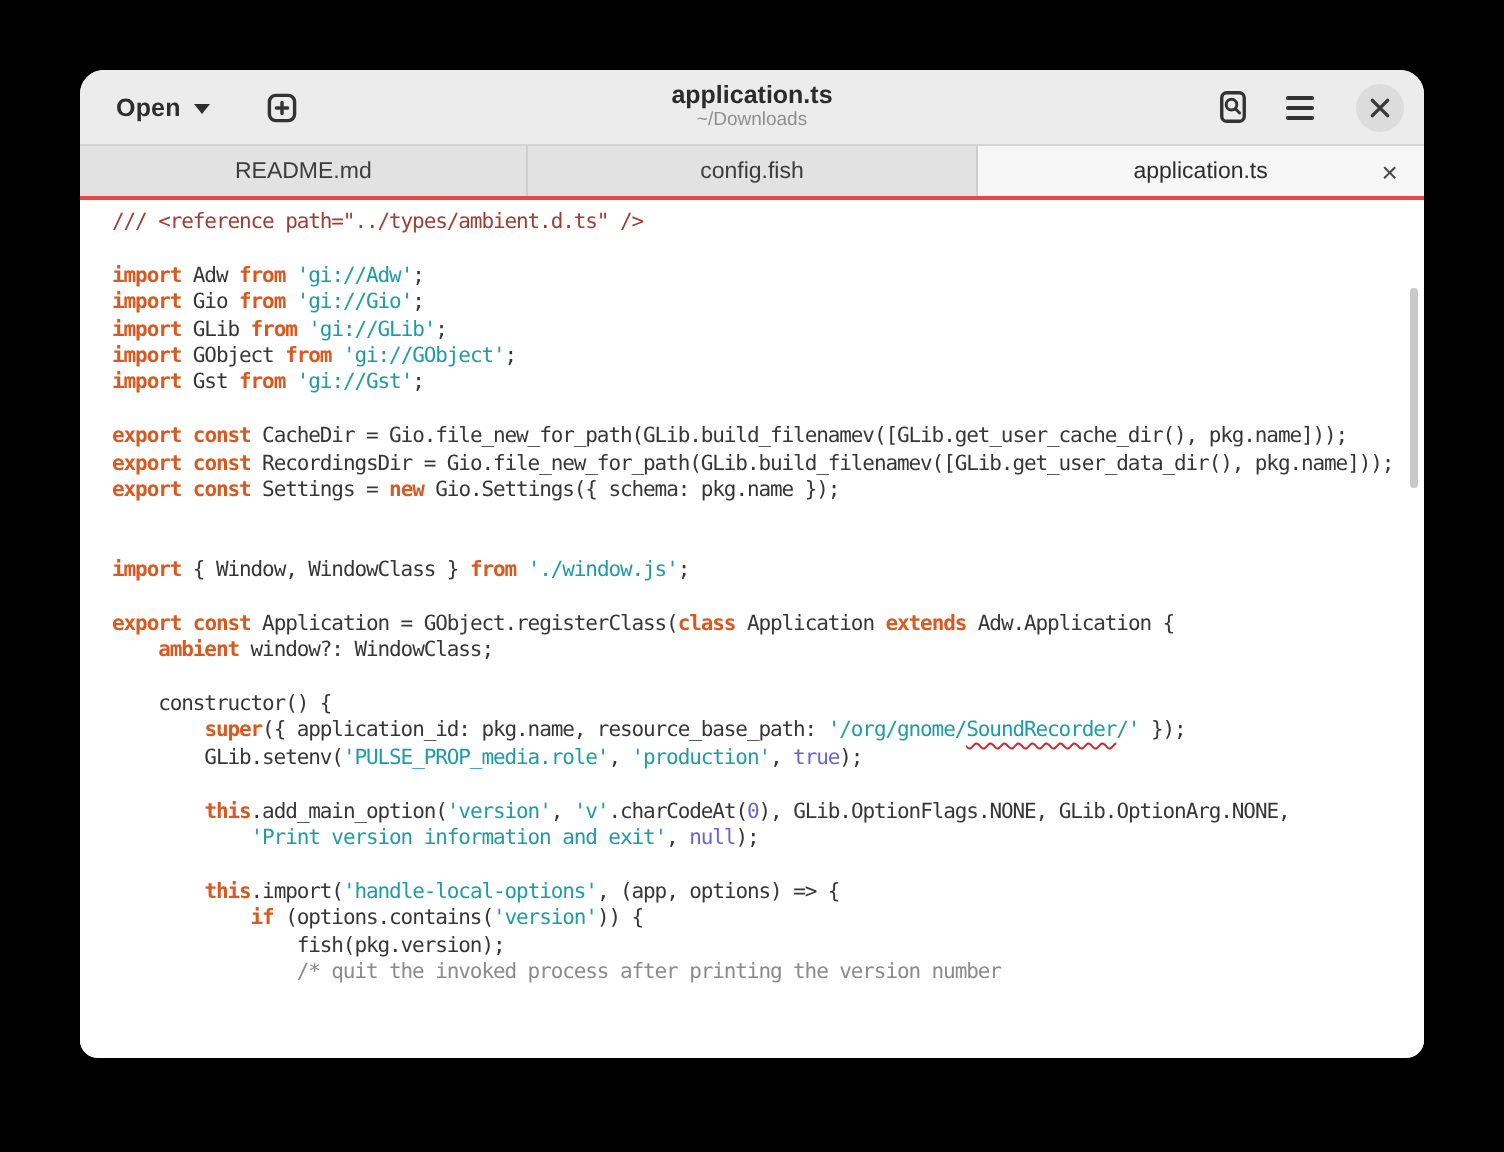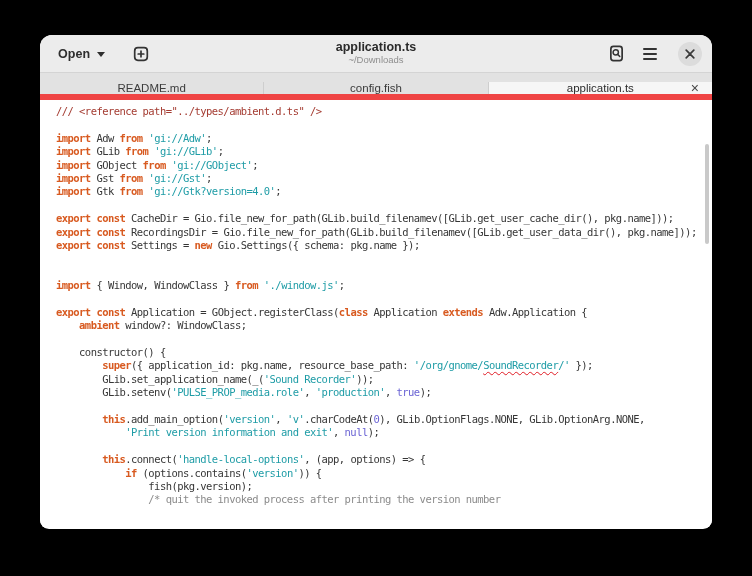--- a/index.html
+++ b/index.html
@@ -26,21 +26,21 @@
                text-align:center; line-height:1.1; width:300px; }
   .title-box .t { font-size:12.5px; font-weight:700; color:#2b2b2b; }
   .title-box .s { font-size:9.5px; color:#8f8f8f; margin-top:1px; }
   .menu-btn { margin:0 6px; }
   .hamburger { display:flex; flex-direction:column; gap:3px; }
   .hamburger span { display:block; width:14px; height:2px; background:#333; border-radius:1px; }
   .close-btn { width:24px; height:24px; border-radius:50%; background:#dcdcdc; display:flex;
                align-items:center; justify-content:center; margin-left:8px; cursor:pointer; }
 
   
-  .tabbar { display:flex; height:27px; background:#e2e2e2; border-bottom:6px solid #ef4444;align-items:flex-end; }
+  .tabbar { display:flex; height:27px; background:#e2e2e2; border-bottom:2px solid #ef4444; }
   .tab { flex:1 1 0; display:flex; align-items:center; justify-content:center; position:relative;
          font-size:11.5px; color:#3c3c3c; border-right:1px solid #cecece; cursor:pointer; }
   .tab:last-child { border-right:none; }
   .tab.active { background:#f6f6f6; color:#2c2c2c; }
   .tab-close { position:absolute; right:10px; top:50%; transform:translateY(-50%);
                font-size:14px; color:#474747; line-height:1; cursor:pointer; padding:1px 3px; }
 
   
   .code { position:relative; height:428px; background:#ffffff; overflow:hidden;
           padding:5px 16px 0 16px;
@@ -124,43 +124,42 @@
         <span>application.ts</span>
         <span class="tab-close">×</span>
       </div>
     </div>
 
     <div class="code">
       <div class="scroll-thumb"></div>
     <div class="line"><span class="tok-r">/// &lt;reference path="../types/ambient.d.ts" /&gt;</span></div>
         <div class="line">&nbsp;</div>
         <div class="line"><span class="tok-k">import</span><span class="tok-t"> Adw </span><span class="tok-k">from</span><span class="tok-t"> </span><span class="tok-s">'gi://Adw'</span><span class="tok-t">;</span></div>
+        <div class="line"><span class="tok-k">import</span><span class="tok-t"> Gio </span><span class="tok-k">from</span><span class="tok-t"> </span><span class="tok-s">'gi://Gio'</span><span class="tok-t">;</span></div>
         <div class="line"><span class="tok-k">import</span><span class="tok-t"> GLib </span><span class="tok-k">from</span><span class="tok-t"> </span><span class="tok-s">'gi://GLib'</span><span class="tok-t">;</span></div>
         <div class="line"><span class="tok-k">import</span><span class="tok-t"> GObject </span><span class="tok-k">from</span><span class="tok-t"> </span><span class="tok-s">'gi://GObject'</span><span class="tok-t">;</span></div>
         <div class="line"><span class="tok-k">import</span><span class="tok-t"> Gst </span><span class="tok-k">from</span><span class="tok-t"> </span><span class="tok-s">'gi://Gst'</span><span class="tok-t">;</span></div>
-        <div class="line"><span class="tok-k">import</span><span class="tok-t"> Gtk </span><span class="tok-k">from</span><span class="tok-t"> </span><span class="tok-s">'gi://Gtk?version=4.0'</span><span class="tok-t">;</span></div>
         <div class="line">&nbsp;</div>
         <div class="line"><span class="tok-k">export</span><span class="tok-t"> </span><span class="tok-k">const</span><span class="tok-t"> CacheDir = Gio.file_new_for_path(GLib.build_filenamev([GLib.get_user_cache_dir(), pkg.name]));</span></div>
         <div class="line"><span class="tok-k">export</span><span class="tok-t"> </span><span class="tok-k">const</span><span class="tok-t"> RecordingsDir = Gio.file_new_for_path(GLib.build_filenamev([GLib.get_user_data_dir(), pkg.name]));</span></div>
         <div class="line"><span class="tok-k">export</span><span class="tok-t"> </span><span class="tok-k">const</span><span class="tok-t"> Settings = </span><span class="tok-k">new</span><span class="tok-t"> Gio.Settings({ schema: pkg.name });</span></div>
         <div class="line">&nbsp;</div>
         <div class="line">&nbsp;</div>
         <div class="line"><span class="tok-k">import</span><span class="tok-t"> { Window, WindowClass } </span><span class="tok-k">from</span><span class="tok-t"> </span><span class="tok-s">'./window.js'</span><span class="tok-t">;</span></div>
         <div class="line">&nbsp;</div>
         <div class="line"><span class="tok-k">export</span><span class="tok-t"> </span><span class="tok-k">const</span><span class="tok-t"> Application = GObject.registerClass(</span><span class="tok-k">class</span><span class="tok-t"> Application </span><span class="tok-k">extends</span><span class="tok-t"> Adw.Application {</span></div>
         <div class="line"><span class="tok-t">    </span><span class="tok-k">ambient</span><span class="tok-t"> window?: WindowClass;</span></div>
         <div class="line">&nbsp;</div>
         <div class="line"><span class="tok-t">    constructor() {</span></div>
         <div class="line"><span class="tok-t">        </span><span class="tok-k">super</span><span class="tok-t">({ application_id: pkg.name, resource_base_path: </span><span class="tok-s">'/org/gnome/</span><span class="tok-sq">SoundRecorder</span><span class="tok-s">/'</span><span class="tok-t"> });</span></div>
-        <div class="line"><span class="tok-t">        GLib.set_application_name(_(</span><span class="tok-s">'Sound Recorder'</span><span class="tok-t">));</span></div>
         <div class="line"><span class="tok-t">        GLib.setenv(</span><span class="tok-s">'PULSE_PROP_media.role'</span><span class="tok-t">, </span><span class="tok-s">'production'</span><span class="tok-t">, </span><span class="tok-b">true</span><span class="tok-t">);</span></div>
         <div class="line">&nbsp;</div>
         <div class="line"><span class="tok-t">        </span><span class="tok-k">this</span><span class="tok-t">.add_main_option(</span><span class="tok-s">'version'</span><span class="tok-t">, </span><span class="tok-s">'v'</span><span class="tok-t">.charCodeAt(</span><span class="tok-b">0</span><span class="tok-t">), GLib.OptionFlags.NONE, GLib.OptionArg.NONE,</span></div>
         <div class="line"><span class="tok-t">            </span><span class="tok-s">'Print version information and exit'</span><span class="tok-t">, </span><span class="tok-b">null</span><span class="tok-t">);</span></div>
         <div class="line">&nbsp;</div>
-        <div class="line"><span class="tok-t">        </span><span class="tok-k">this</span><span class="tok-t">.connect(</span><span class="tok-s">'handle-local-options'</span><span class="tok-t">, (app, options) =&gt; {</span></div>
+        <div class="line"><span class="tok-t">        </span><span class="tok-k">this</span><span class="tok-t">.import(</span><span class="tok-s">'handle-local-options'</span><span class="tok-t">, (app, options) =&gt; {</span></div>
         <div class="line"><span class="tok-t">            </span><span class="tok-k">if</span><span class="tok-t"> (options.contains(</span><span class="tok-s">'version'</span><span class="tok-t">)) {</span></div>
         <div class="line"><span class="tok-t">                fish(pkg.version);</span></div>
         <div class="line"><span class="tok-g">                /* quit the invoked process after printing the version number</span></div>
       </div>
 
   </div>
 </div>
 
 </body></html>

